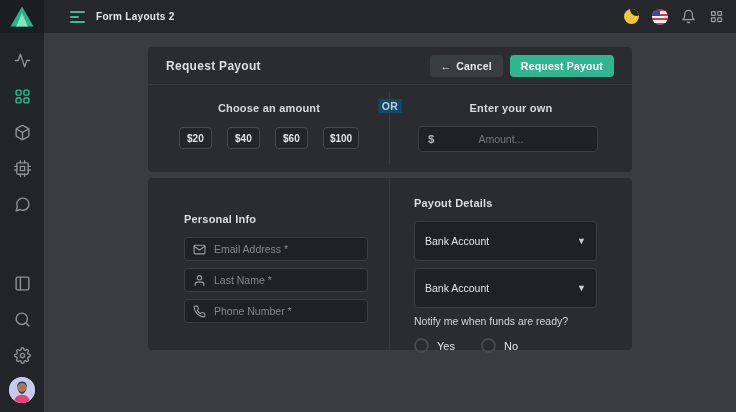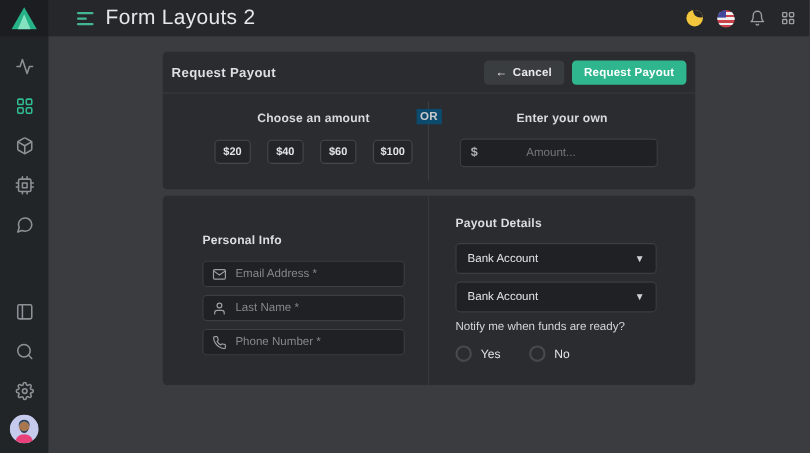--- a/index.html
+++ b/index.html
@@ -21,43 +21,43 @@
   .avatar svg{display:block;}
 
   
   .topbar{position:absolute;left:44px;right:0;top:0;height:33px;background:#25272a;
           display:flex;align-items:center;padding:0 12px 0 26px;z-index:2;}
   .menu-btn{width:16px;height:12px;display:flex;flex-direction:column;justify-content:space-between;cursor:pointer;}
   .menu-btn i{display:block;height:2px;border-radius:1px;background:#45b693;}
   .menu-btn i:nth-child(1){width:15px;}
   .menu-btn i:nth-child(2){width:9px;}
   .menu-btn i:nth-child(3){width:15px;}
-  .page-title{margin-left:10px;font-size:19px;font-weight:400;color:#e6e7e9;letter-spacing:.3px;}
+  .page-title{margin-left:10px;font-size:10px;font-weight:700;color:#e6e7e9;letter-spacing:.3px;}
   .topbar-right{margin-left:auto;display:flex;align-items:center;gap:13px;}
   .tb-btn{display:flex;align-items:center;justify-content:center;cursor:pointer;color:#9a9da2;}
   .moon{width:15px;height:15px;border-radius:50%;background:#f2c63d;position:relative;overflow:hidden;}
   .moon::after{content:"";position:absolute;width:13px;height:13px;border-radius:50%;background:#25272a;left:6px;top:-6px;}
   .flag{width:16px;height:16px;border-radius:50%;overflow:hidden;position:relative;
         background:repeating-linear-gradient(180deg,#c8414b 0 2.3px,#f0f0f0 2.3px 4.6px);}
   .flag::after{content:"";position:absolute;left:0;top:0;width:8px;height:7px;background:#41479b;}
   .tb-btn svg{width:15px;height:15px;}
 
   
   .card{position:absolute;left:148px;width:484px;background:#2a2c2f;border-radius:4px;}
   .card-payout{top:47px;height:125px;}
-  .cp-header{height:38px;border-bottom:1px solid #38393c;display:flex;align-items:center;padding:0 8px;}
+  .cp-header{height:38px;border-bottom:1px solid #38393c;display:flex;align-items:center;padding:0 18px;}
   .card-title{font-size:12px;font-weight:700;color:#dedfe1;letter-spacing:.3px;}
   .cp-actions{margin-left:auto;display:flex;gap:7px;}
   .btn{height:22px;border:none;border-radius:4px;font-family:inherit;font-size:10.5px;font-weight:700;
        letter-spacing:.2px;display:flex;align-items:center;padding:0 11px;cursor:pointer;}
   .btn-cancel{background:#3a3d40;color:#e8e9ea;gap:5px;}
   .btn-submit{background:#2fb68f;color:#ffffff;}
 
   .cp-body{position:relative;height:86px;}
-  .half-left{position:absolute;left:16px;top:0;width:242px;}
+  .half-left{position:absolute;left:0;top:0;width:242px;}
   .half-right{position:absolute;left:242px;top:0;width:242px;}
   .section-label{margin-top:17px;text-align:center;font-size:11px;font-weight:700;color:#d8dadc;letter-spacing:.2px;}
   .amount-buttons{display:flex;justify-content:center;gap:15px;margin-top:13px;}
   .amt-btn{min-width:33px;height:22px;background:#232528;border:1px solid #45484c;border-radius:4px;
            color:#e2e3e5;font-family:inherit;font-size:10px;font-weight:700;cursor:pointer;padding:0 6px;}
   .or-line{position:absolute;left:241px;top:7px;height:72px;width:1px;background:#3c3e41;}
   .or-label{position:absolute;left:242px;top:14px;transform:translateX(-50%);background:#0c4a6e;
             padding:1px 3px;font-size:10.5px;font-weight:700;color:#c9cbcd;letter-spacing:.4px;}
   .input-wrap{display:flex;align-items:center;background:#1f2124;border:1px solid #3b3e42;
               border-radius:4px;height:26px;padding:0 9px;}
@@ -73,21 +73,21 @@
   .col-right{position:absolute;left:266px;top:0;width:183px;}
   .section-title{margin-top:19px;font-size:11px;font-weight:700;color:#dcdee0;letter-spacing:.2px;}
   .fields{margin-top:12px;}
   .field{display:flex;align-items:center;height:24px;background:#1f2124;border:1px solid #3b3e42;
          border-radius:4px;margin-bottom:7px;padding:0 8px;}
   .field svg{width:13px;height:13px;color:#9b9ea3;flex:none;margin-right:8px;}
   .field input{background:transparent;border:none;outline:none;color:#d6d8da;font-size:10.5px;
                width:100%;font-family:inherit;padding:0;}
   .field input::placeholder{color:#85888c;}
   .selects{margin-top:12px;}
-  .select{display:flex;align-items:center;justify-content:space-between;height:28px;background:#1f2124;
+  .select{display:flex;align-items:center;justify-content:space-between;height:40px;background:#1f2124;
           border:1px solid #3b3e42;border-radius:4px;margin-bottom:7px;padding:0 10px;cursor:pointer;}
   .select-value{color:#e3e4e6;font-size:10.5px;}
   .chev{color:#cfd1d3;font-size:9px;}
   .notify{margin-top:7px;font-size:10.5px;color:#d4d6d8;}
   .radios{display:flex;gap:26px;margin-top:11px;}
   .radio{display:flex;align-items:center;gap:8px;cursor:pointer;}
   .radio-circle{width:15px;height:15px;border-radius:50%;border:2px solid #47494d;background:transparent;flex:none;}
   .radio-label{font-size:11px;color:#e3e4e6;}
   .ico{fill:none;stroke:currentColor;stroke-width:2;stroke-linecap:round;stroke-linejoin:round;}
 </style>

